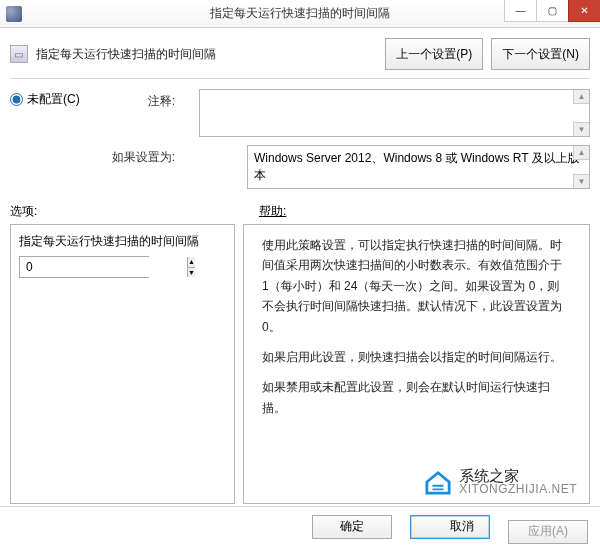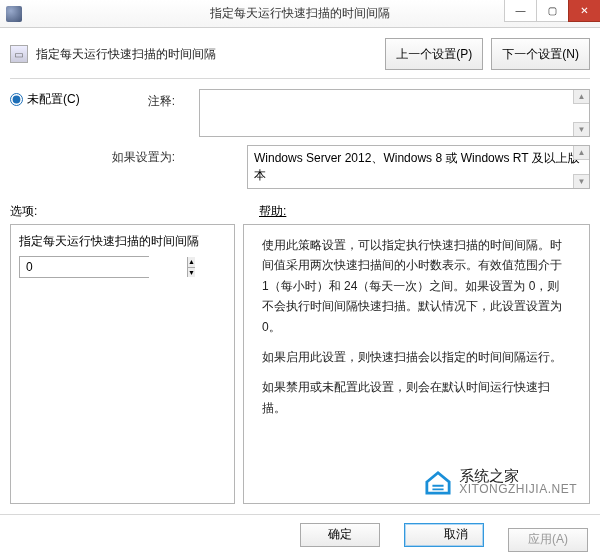--- a/index.html
+++ b/index.html
@@ -151,25 +151,25 @@
     position:absolute; right:12px; bottom:8px;
     display:flex; align-items:center; gap:6px;
   }
   .wm-logo {
     width:30px;height:26px;
   }
   .wm-text { display:flex; flex-direction:column; line-height:1;}
   .wm-text .cn { font-size:15px; font-weight:normal; color:#222;}
   .wm-text .en { font-size:12px; color:#888; letter-spacing:0.5px;}
   .footer {
-    position:absolute; bottom:0; left:0; right:0;
+    position:absolute; bottom:8px; left:0; right:0;
     height:40px;
     border-top:1px solid #d8d8d8;
     display:flex; align-items:center; justify-content:flex-end;
-    gap:24px; padding: 0 12px;
+    gap:18px; padding: 0 12px;
     background:#fff;
   }
   .btn {
     min-width:80px; height:24px;
     border:1px solid #aaa;
     background: linear-gradient(#fdfdfd,#ececec);
     font-size:12px;
     cursor:pointer;
   }
   .btn.default {

